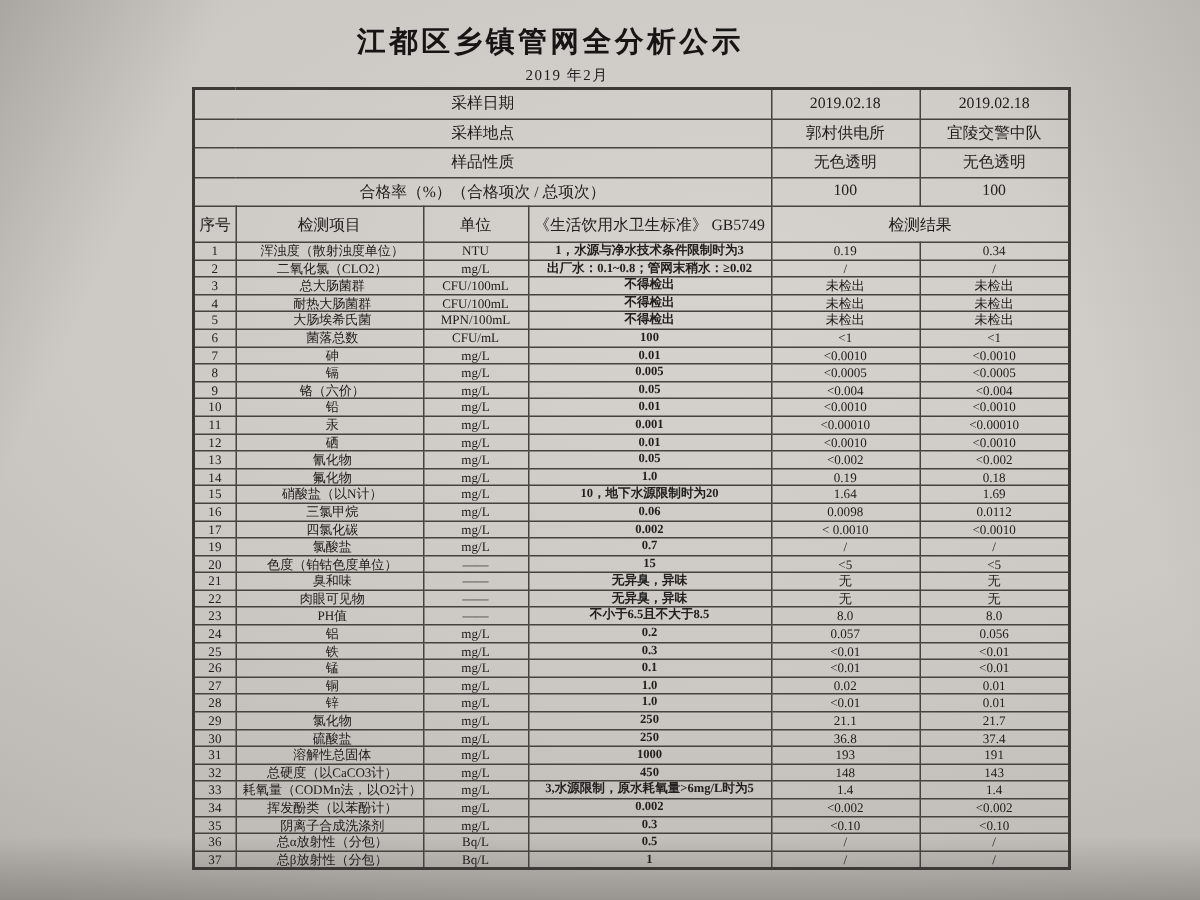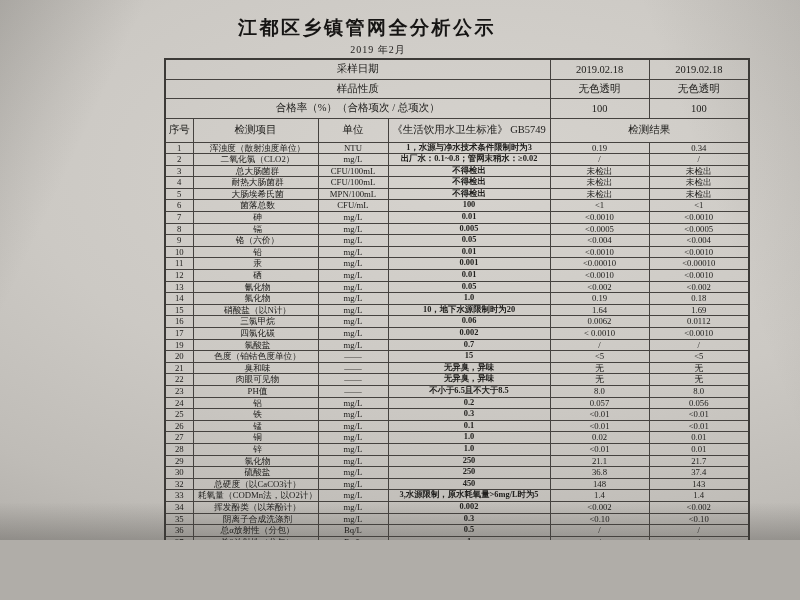--- a/index.html
+++ b/index.html
@@ -2,21 +2,21 @@
 <html><head>
 <meta charset="utf-8">
 <style>
   html,body{margin:0;padding:0;}
   body{
     width:800px;height:600px;overflow:hidden;
     background:#b0ada8;
     font-family:"Liberation Serif","DejaVu Serif",serif;
   }
   .photo{
-    position:relative;width:800px;height:540px;overflow:hidden;
+    position:relative;width:800px;height:600px;overflow:hidden;
     background:
       linear-gradient(115deg, rgba(70,68,64,0.22) 0%, rgba(70,68,64,0) 14%),
       linear-gradient(to top, rgba(60,58,55,0.30) 0%, rgba(60,58,55,0) 7%),
       linear-gradient(250deg, rgba(70,68,64,0.14) 0%, rgba(70,68,64,0) 16%),
       radial-gradient(125% 95% at 60% 32%, #d6d3ce 0%, #ccc9c4 45%, #bfbcb7 72%, #a8a5a0 100%);
     color:#1e1d1c;
   }
   .page-title{
     padding-top:15px;
     text-align:center;
@@ -44,21 +44,21 @@
   table.sheet td, table.sheet th{
     border:1px solid #45423f;
     padding:0;
     text-align:center;
     vertical-align:middle;
     font-weight:normal;
     color:#21201e;
     overflow:hidden;
     white-space:nowrap;
   }
-  table.sheet{border:2px solid #3c3a37;margin-left:36px;}
+  table.sheet{border:2px solid #3c3a37;}
   tr.info-row td{
     height:18.5px;
     font-size:10.5px;
   }
   tr.head-row th{
     height:23px;
     font-size:10.5px;
     font-family:Liberation Serif, serif;
   }
   tr.data-row td{
@@ -90,20 +90,25 @@
     </colgroup>
 
     <tbody>
 
     <tr class="info-row">
         <td colspan="4">采样日期</td>
         <td>2019.02.18</td>
         <td>2019.02.18</td>
       </tr>
         <tr class="info-row">
+        <td colspan="4">采样地点</td>
+        <td>郭村供电所</td>
+        <td>宜陵交警中队</td>
+      </tr>
+        <tr class="info-row">
         <td colspan="4">样品性质</td>
         <td>无色透明</td>
         <td>无色透明</td>
       </tr>
         <tr class="info-row">
         <td colspan="4">合格率（%）（合格项次 / 总项次）</td>
         <td>100</td>
         <td>100</td>
       </tr>
       </tbody>
@@ -238,21 +243,21 @@
         <td class="c-unit">mg/L</td>
         <td class="c-std">10，地下水源限制时为20</td>
         <td class="c-res">1.64</td>
         <td class="c-res">1.69</td>
       </tr>
         <tr class="data-row">
         <td class="c-no">16</td>
         <td class="c-item">三氯甲烷</td>
         <td class="c-unit">mg/L</td>
         <td class="c-std">0.06</td>
-        <td class="c-res">0.0062</td>
+        <td class="c-res">0.0098</td>
         <td class="c-res">0.0112</td>
       </tr>
         <tr class="data-row">
         <td class="c-no">17</td>
         <td class="c-item">四氯化碳</td>
         <td class="c-unit">mg/L</td>
         <td class="c-std">0.002</td>
         <td class="c-res">&lt; 0.0010</td>
         <td class="c-res">&lt;0.0010</td>
       </tr>
@@ -346,20 +351,28 @@
       </tr>
         <tr class="data-row">
         <td class="c-no">30</td>
         <td class="c-item">硫酸盐</td>
         <td class="c-unit">mg/L</td>
         <td class="c-std">250</td>
         <td class="c-res">36.8</td>
         <td class="c-res">37.4</td>
       </tr>
         <tr class="data-row">
+        <td class="c-no">31</td>
+        <td class="c-item">溶解性总固体</td>
+        <td class="c-unit">mg/L</td>
+        <td class="c-std">1000</td>
+        <td class="c-res">193</td>
+        <td class="c-res">191</td>
+      </tr>
+        <tr class="data-row">
         <td class="c-no">32</td>
         <td class="c-item">总硬度（以CaCO3计）</td>
         <td class="c-unit">mg/L</td>
         <td class="c-std">450</td>
         <td class="c-res">148</td>
         <td class="c-res">143</td>
       </tr>
         <tr class="data-row">
         <td class="c-no">33</td>
         <td class="c-item">耗氧量（CODMn法，以O2计）</td>

